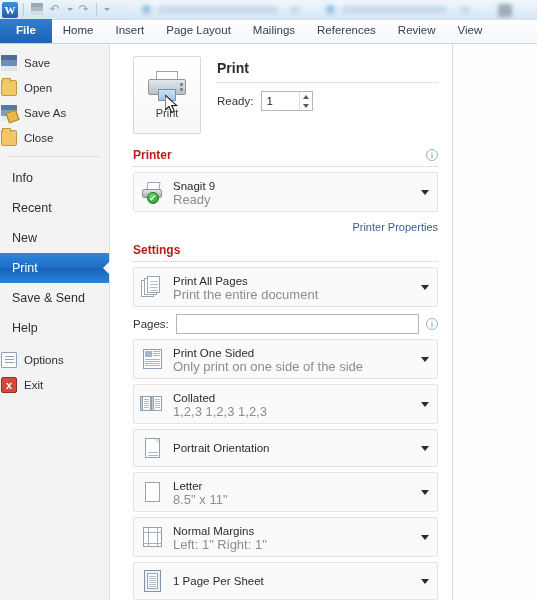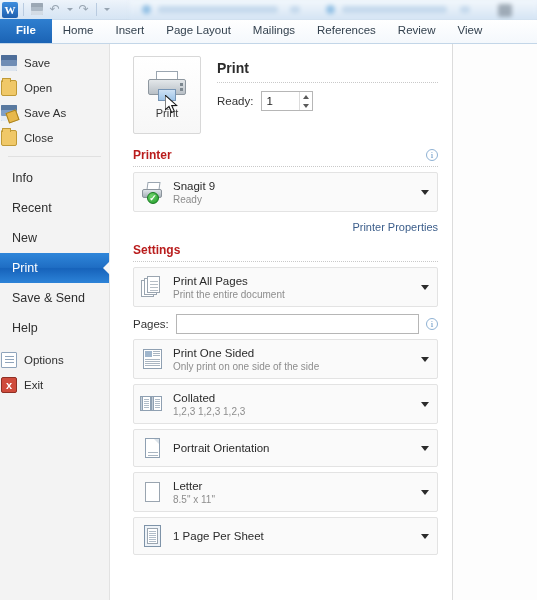--- a/index.html
+++ b/index.html
@@ -138,21 +138,21 @@
     color:#5c8fc0;font-size:9px;line-height:10px;text-align:center;font-family:"Liberation Serif",serif;cursor:pointer;}
 
   .combo {
     display:flex; align-items:center; gap:8px; height:38px;
     border:1px solid #e3e3e3; border-radius:2px; background:#fafafa;
     padding:0 8px 0 7px; margin-top:5px; cursor:pointer; position:relative;
   }
   .combo.tall{height:40px;}
   .combo .txts{flex:1; min-width:0;}
   .c-main{font-size:11.5px;color:#2b2b2b;line-height:14px;}
-  .c-sub{font-size:10px;color:#8d8d8d;line-height:13px;}
+  .c-sub{font-size:13px;color:#8d8d8d;line-height:13px;}
   .dd { width:0;height:0;border-left:4px solid transparent;border-right:4px solid transparent;
         border-top:5px solid #2b2b2b; }
 
   .ico { width:24px;height:24px;flex:0 0 24px;position:relative;}
   
   .ic-snagit .b1{position:absolute;left:1px;top:9px;width:20px;height:9px;border-radius:2px;
     background:linear-gradient(180deg,#dfe4e8 0%,#a8b1b9 100%);border:1px solid #8b949c;}
   .ic-snagit .b2{position:absolute;left:6px;top:2px;width:13px;height:8px;background:#fff;border:1px solid #9aa5b0;transform:skewX(-8deg);}
   .ic-snagit .chk{position:absolute;left:6px;top:12px;width:12px;height:12px;border-radius:50%;
     background:radial-gradient(circle at 35% 30%,#6fd36a,#1f9b2a);border:1px solid #177a20;
@@ -430,20 +430,34 @@
       <span class="ico ic-letter">
           <span class="sheet"></span>
         </span>
       <span class="txts">
         <span class="c-main" style="display:block">Letter</span>
         <span class="c-sub" style="display:block">8.5" x 11"</span>
       </span>
       <span class="dd"></span>
     </div>
 
+    <div class="combo tall">
+      <span class="ico ic-marg">
+        <span class="sheet"></span>
+          <span class="v v1"></span>
+          <span class="v v2"></span>
+        <span class="h"></span>
+          <span class="h2"></span>
+      </span>
+      <span class="txts">
+        <span class="c-main" style="display:block">Normal Margins</span>
+        <span class="c-sub" style="display:block">Left: 1"   Right: 1"</span>
+      </span>
+      <span class="dd"></span>
+    </div>
 
     <div class="combo">
       <span class="ico ic-sheet">
         <span class="outer"></span>
           <span class="inner"></span>
       </span>
       <span class="txts">
         <span class="c-main" style="display:block">1 Page Per Sheet</span>
       </span>
       <span class="dd"></span>

